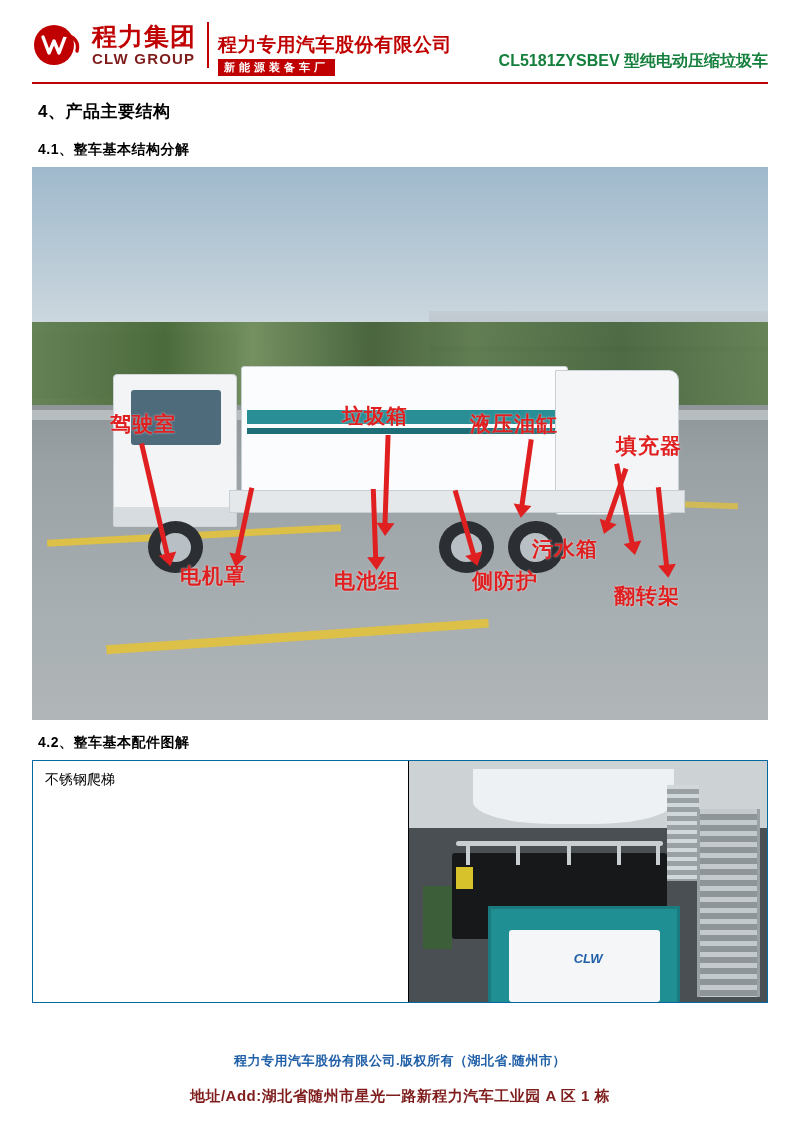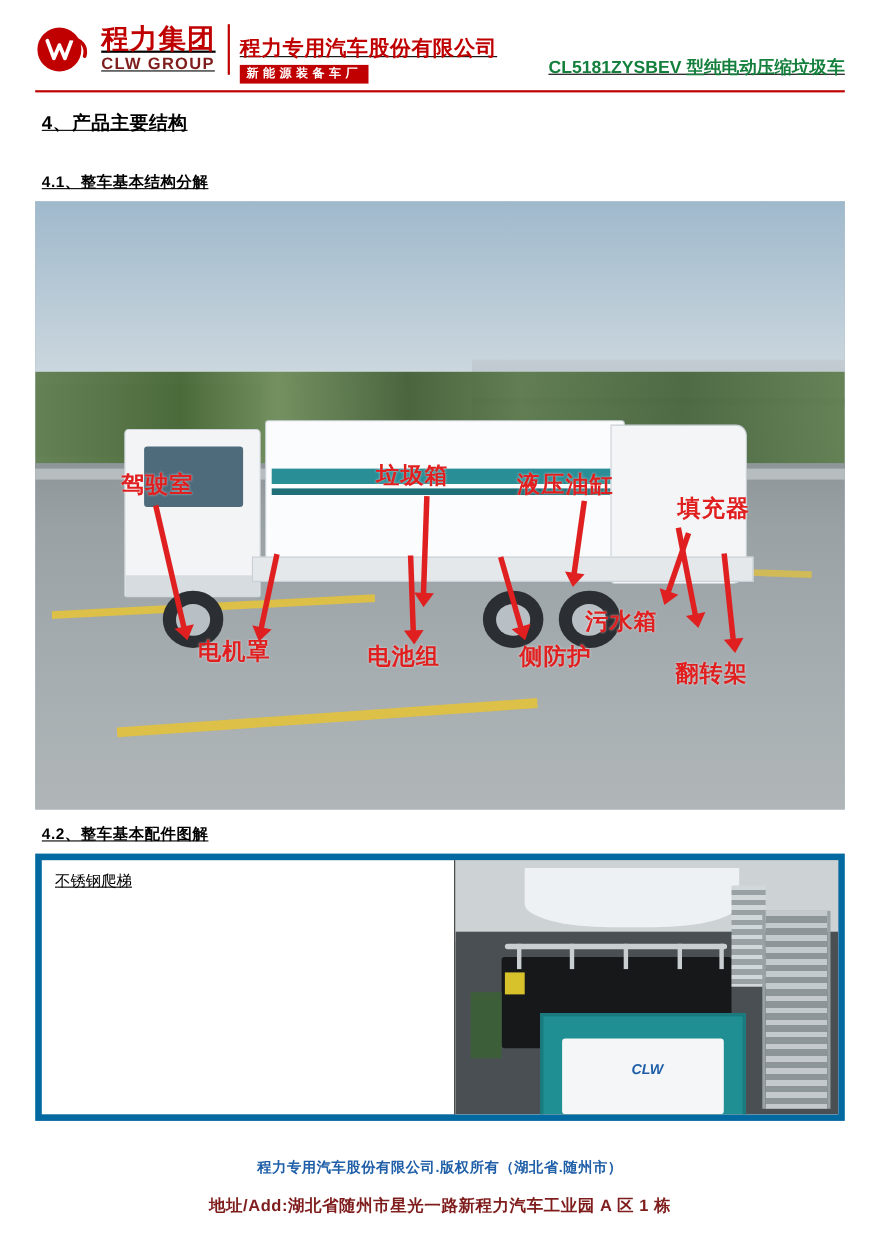--- a/index.html
+++ b/index.html
@@ -4,21 +4,21 @@
 <style>
   html,body{margin:0;padding:0;}
   body{
     width:800px;height:1124px;
     background:#ffffff;
     font-family:"Liberation Sans","DejaVu Sans",sans-serif;
     color:#000;
     position:relative;
     overflow:hidden;
   }
-  .page{position:relative;width:800px;height:1124px;box-sizing:border-box;padding:0 32px;text-decoration:underline;}
+  .page{position:relative;width:800px;height:1124px;box-sizing:border-box;padding:0 32px;}
 
   
   .header{
     display:flex;align-items:center;
     padding-top:14px;
     height:62px;
   }
   .logo-mark{
     width:56px;height:46px;
     display:flex;align-items:center;justify-content:center;
@@ -54,21 +54,21 @@
   }
   .hdr-rule{
     height:2px;background:#c00000;margin:6px 0 0 0;
   }
 
   
   h2.sec{
     font-size:17px;font-weight:bold;margin:16px 0 0 6px;letter-spacing:0.5px;
   }
   h3.sub{
-    font-size:14px;font-weight:bold;margin:34px 0 8px 6px;letter-spacing:0.5px;
+    font-size:14px;font-weight:bold;margin:18px 0 8px 6px;letter-spacing:0.5px;
   }
   h3.sub2{
     font-size:14px;font-weight:bold;margin:14px 0 8px 6px;letter-spacing:0.5px;
   }
 
   
   .photo{
     position:relative;
     width:736px;height:553px;
     margin:0 auto;
@@ -115,21 +115,21 @@
   }
   .arw{position:absolute;background:#e02020;transform-origin:50% 50%;}
   .arw:after{
     content:"";position:absolute;left:50%;bottom:-11px;transform:translateX(-50%);
     width:0;height:0;border-left:9px solid transparent;border-right:9px solid transparent;
     border-top:13px solid #e02020;
   }
 
   
   .parts{
-    width:736px;margin:0 auto;border:6px solid #0369a1;
+    width:736px;margin:0 auto;border:1px solid #0369a1;
     display:flex;height:243px;box-sizing:border-box;
   }
   .parts-left{flex:0 0 376px;border-right:1px solid #000;padding:10px 12px;box-sizing:border-box;}
   .parts-left .cap{font-size:14px;}
   .parts-right{flex:1;position:relative;overflow:hidden;background:#9fa6aa;}
 
   
   .pr-bgtop{position:absolute;left:0;top:0;width:100%;height:32%;background:#cdd2d5;}
   .pr-bgtop:after{content:"";position:absolute;left:18%;top:10%;width:56%;height:72%;background:#eef1f3;border-radius:0 0 40% 40%;}
   .pr-dark{position:absolute;left:0;top:28%;width:100%;height:72%;background:#4a4f53;}

